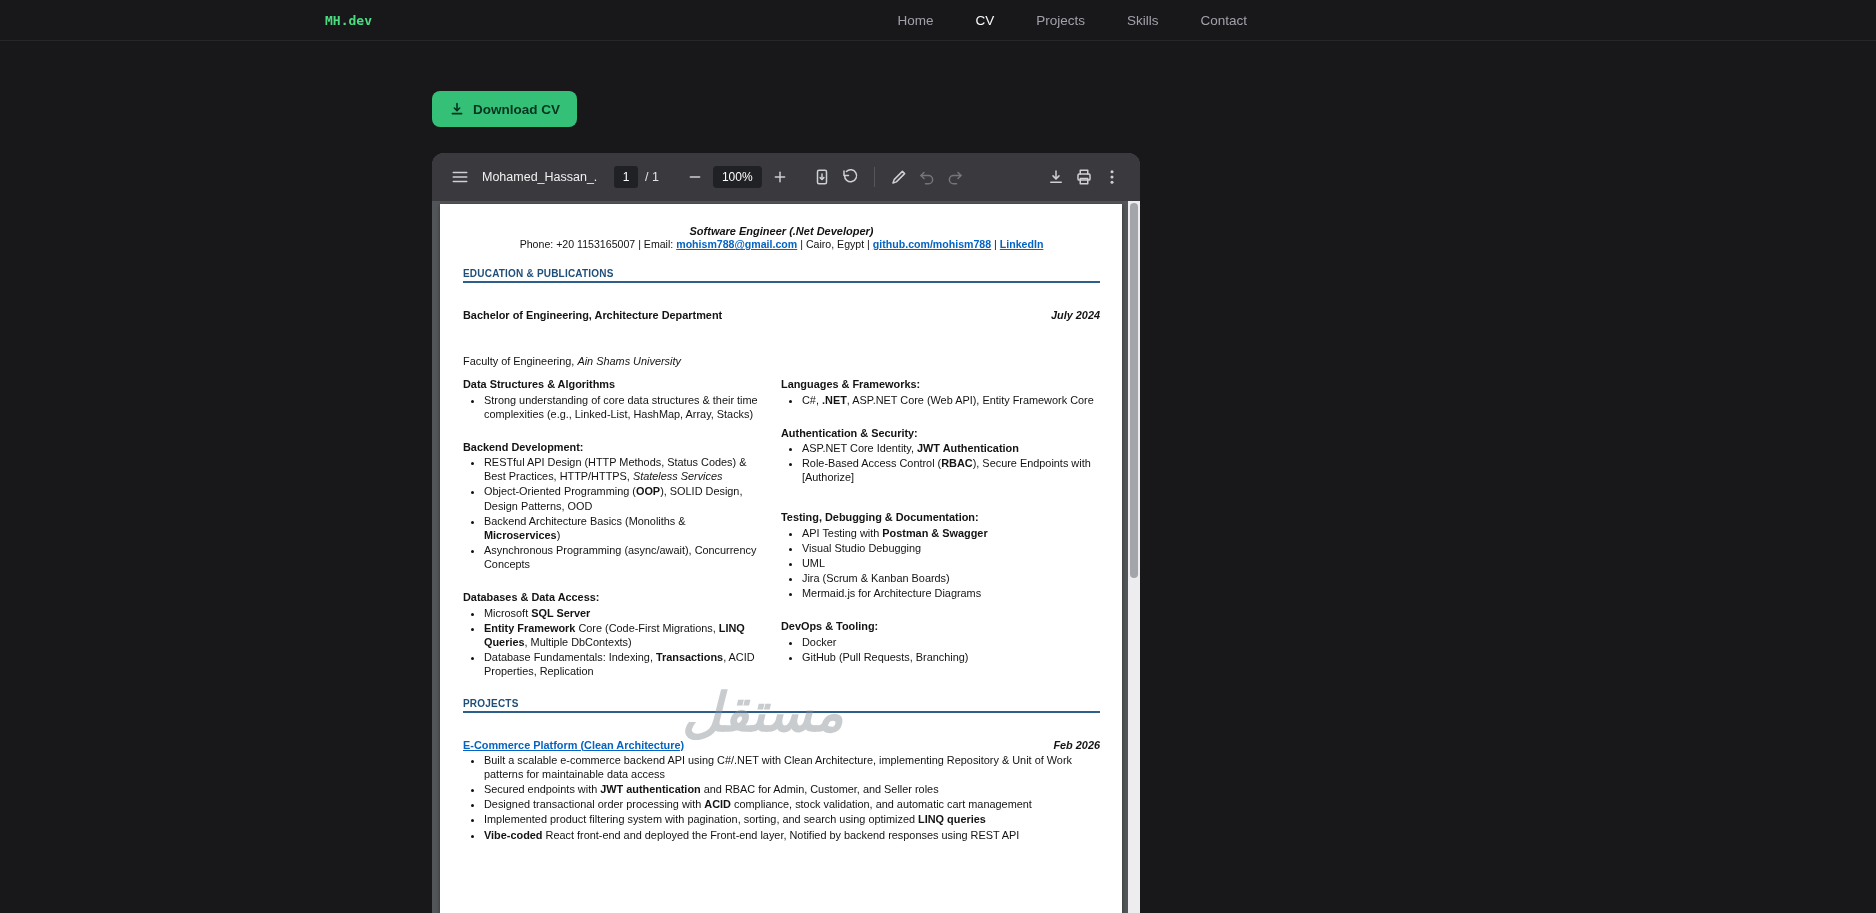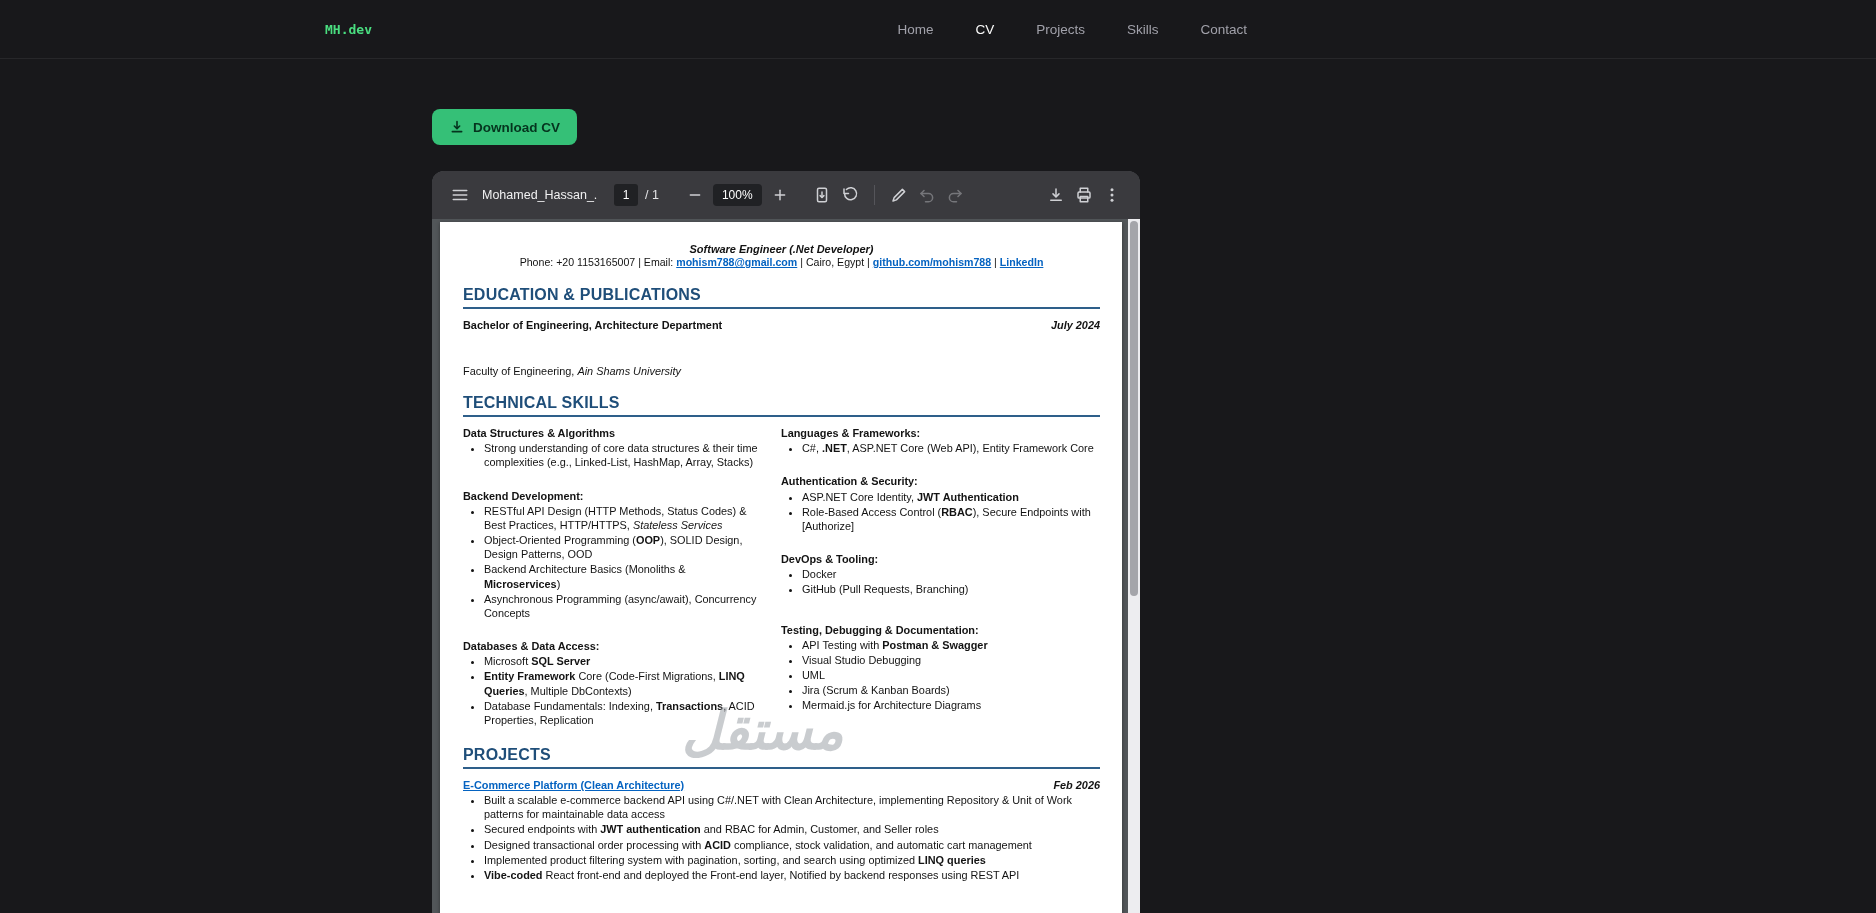--- a/index.html
+++ b/index.html
@@ -6,21 +6,21 @@
   html, body { width: 1876px; height: 913px; }
   body {
     background: #18181b;
     font-family: "Liberation Sans", sans-serif;
     overflow: hidden;
     position: relative;
   }
 
   
   .navbar {
-    height: 59px;
+    height: 41px;
     border-bottom: 1px solid #27272a;
     display: flex;
     align-items: center;
     justify-content: space-between;
     padding-left: 325px;
     padding-right: 629px;
   }
   .logo {
     font-family: "DejaVu Sans Mono", monospace;
     font-size: 13px;
@@ -92,23 +92,23 @@
   
   .cv-name { text-align: center; color: #1f4e79; font-size: 17.5px; font-weight: 700; margin-bottom: 5px; }
   .cv-subtitle { text-align: center; font-size: 11px; font-weight: 700; font-style: italic; margin-bottom: 0; }
   .cv-contact { text-align: center; font-size: 10.6px; margin-bottom: 4px; }
   .doc-link { color: #0563c1; text-decoration: underline; }
   .cv-contact .doc-link { font-weight: 700; }
   .b { font-weight: 700; }
   .i { font-style: italic; }
 
   .doc-section {
-    color: #1f4e79; font-size: 16px; font-weight: 700;
+    color: #1f4e79; font-size: 10px; font-weight: 700;
     border-bottom: 2px solid #2e5f8a; padding-bottom: 1px;
-    margin-top: 15px; margin-bottom: 9px; letter-spacing: 0.2px;
+    margin-top: 15px; margin-bottom: 25px; letter-spacing: 0.2px;
   }
   .doc-row { display: flex; justify-content: space-between; align-items: baseline; margin-bottom: 1px; }
   .doc-line { margin-bottom: 2px; margin-top: 32px; }
   .doc-cols { display: flex; gap: 18px; margin-top: 9px; }
   .doc-cols .col.left { width: 300px; flex: 0 0 auto; }
   .doc-cols .col.right { flex: 1; }
   .skill-group { margin-top: 19px; }
   .skill-group:first-child { margin-top: 0; }
   .skill-group.gap { margin-top: 26px; }
   .group-title { margin-bottom: 1px; }
@@ -246,21 +246,20 @@
       <div class="pdf-page">
         <div class="cv-subtitle">Software Engineer (.Net Developer)</div>
         <div class="cv-contact"><span>Phone: +20 1153165007 | Email: </span><a href="#" class="doc-link b">mohism788@gmail.com</a><span> | Cairo, Egypt | </span><a href="#" class="doc-link b">github.com/mohism788</a><span> | </span><a href="#" class="doc-link b">LinkedIn</a></div>
         <div>
             <div class="doc-section">EDUCATION &amp; PUBLICATIONS</div>
             <div class="doc-row">
               <div class="row-left"><span class="b">Bachelor of Engineering, Architecture Department</span></div>
               <div class="row-right"><span class="b i">July 2024</span></div>
             </div>
             <div class="doc-line"><span>Faculty of Engineering, </span><span class="i">Ain Shams University</span></div>
-            <div class="doc-section">TECHNICAL SKILLS</div>
             <div class="doc-cols">
               <div class="col left">
                 <div class="skill-group">
                   <div class="group-title"><span class="b">Data Structures &amp; Algorithms</span></div>
                   <ul class="doc-ul">
                     <li><span>Strong understanding of core data structures &amp; their time complexities (e.g., Linked-List, HashMap, Array, Stacks)</span></li>
                   </ul>
                 </div>
                 <div class="skill-group">
                   <div class="group-title"><span class="b">Backend Development:</span></div>
@@ -285,37 +284,37 @@
                   <div class="group-title"><span class="b">Languages &amp; Frameworks:</span></div>
                   <ul class="doc-ul">
                     <li><span>C#, </span><span class="b">.NET</span><span>, ASP.NET Core (Web API), Entity Framework Core</span></li>
                   </ul>
                 </div>
                 <div class="skill-group">
                   <div class="group-title"><span class="b">Authentication &amp; Security:</span></div>
                   <ul class="doc-ul">
                     <li><span>ASP.NET Core Identity, </span><span class="b">JWT Authentication</span></li>
                     <li><span>Role-Based Access Control (</span><span class="b">RBAC</span><span>), Secure Endpoints with [Authorize]</span></li>
-                  </ul>
-                </div>
-                <div class="skill-group">
-                  <div class="group-title"><span class="b">DevOps &amp; Tooling:</span></div>
-                  <ul class="doc-ul">
-                    <li><span>Docker</span></li>
-                    <li><span>GitHub (Pull Requests, Branching)</span></li>
                   </ul>
                 </div>
                 <div class="skill-group gap">
                   <div class="group-title"><span class="b">Testing, Debugging &amp; Documentation:</span></div>
                   <ul class="doc-ul">
                     <li><span>API Testing with </span><span class="b">Postman &amp; Swagger</span></li>
                     <li><span>Visual Studio Debugging</span></li>
                     <li><span>UML</span></li>
                     <li><span>Jira (Scrum &amp; Kanban Boards)</span></li>
                     <li><span>Mermaid.js for Architecture Diagrams</span></li>
+                  </ul>
+                </div>
+                <div class="skill-group">
+                  <div class="group-title"><span class="b">DevOps &amp; Tooling:</span></div>
+                  <ul class="doc-ul">
+                    <li><span>Docker</span></li>
+                    <li><span>GitHub (Pull Requests, Branching)</span></li>
                   </ul>
                 </div>
               </div>
             </div>
             <div class="doc-section">PROJECTS</div>
             <div class="doc-row">
               <div class="row-left"><a href="#" class="doc-link b">E-Commerce Platform (Clean Architecture)</a></div>
               <div class="row-right"><span class="b i">Feb 2026</span></div>
             </div>
             <ul class="doc-ul">

